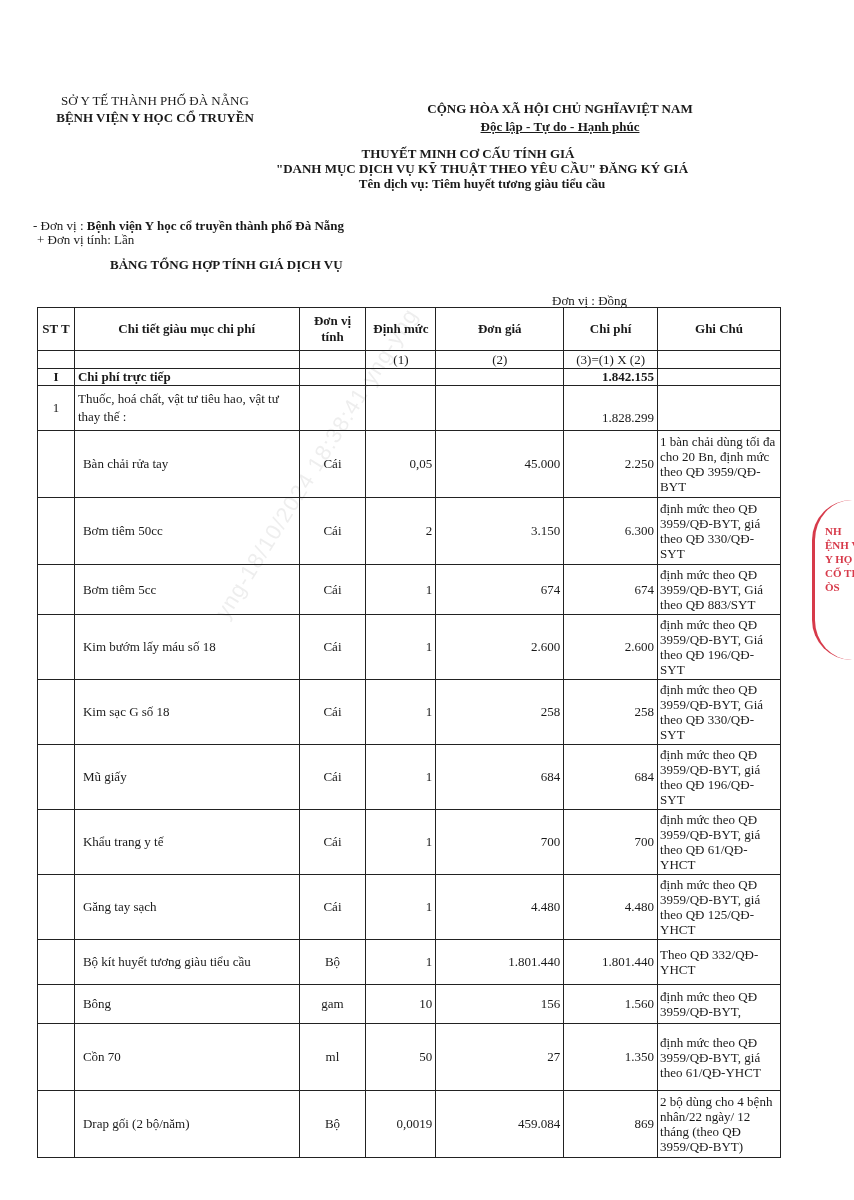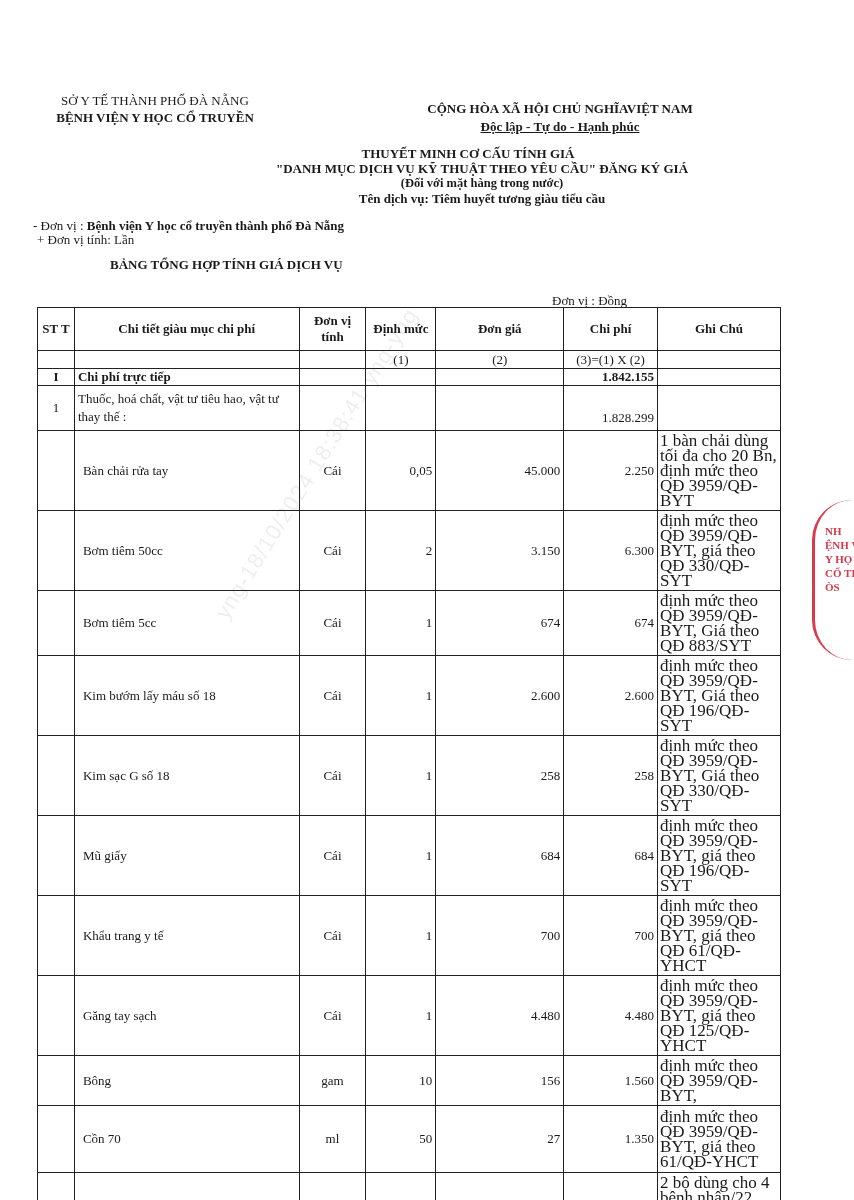--- a/index.html
+++ b/index.html
@@ -34,21 +34,21 @@
   col.c-price { width: 128px; }
   col.c-cost { width: 94px; }
   col.c-note { width: 123px; }
   .num { text-align: right; }
   .ctr { text-align: center; }
   .bold { font-weight: bold; }
   tr.formula td { height: 17px; }
   tr.sec td { height: 16px; }
   tr.grp td { height: 40px; }
   tr.item td { height: 44px; }
-  tr.item td.note { font-size: 17px; line-height: 15px; padding: 2px 2px; }
+  tr.item td.note { font-size: 13px; line-height: 15px; padding: 2px 2px; }
   tr.item td.name { padding-left: 8px; }
   tr.item.tall td { height: 62px; }
   tr.item.short td { height: 34px; }
   tr.item.kit td { height: 40px; }
   tr.grp td.name { line-height: 18px; }
   .grp-cost { vertical-align: bottom !important; padding-bottom: 4px !important; }
   .watermark {
     position: absolute; left: 210px; top: 610px; transform: rotate(-58deg); transform-origin: left top;
     font-family: "Liberation Sans", sans-serif; font-size: 22px; color: rgba(120,120,120,0.13); white-space: nowrap; letter-spacing: 1px;
   }
@@ -68,21 +68,20 @@
 </div>
 
 <div class="hdr-right">
   <div>CỘNG HÒA XÃ HỘI CHỦ NGHĨAVIỆT NAM</div>
   <div class="motto"><span>Độc lập - Tự do - Hạnh phúc</span></div>
 </div>
 
 <div class="titles">
   <div class="t1">THUYẾT MINH CƠ CẤU TÍNH GIÁ</div>
   <div class="t2">"DANH MỤC DỊCH VỤ KỸ THUẬT THEO YÊU CẦU" ĐĂNG KÝ GIÁ</div>
-  <div class="t3">(Đối với mặt hàng trong nước)</div>
   <div class="t4">Tên dịch vụ: Tiêm huyết tương giàu tiểu cầu</div>
 </div>
 
 <div class="meta1">
   <span>- Đơn vị : </span><b>Bệnh viện Y học cổ truyền thành phố Đà Nẵng</b>
 </div>
 <div class="meta2">+ Đơn vị tính: Lần</div>
 
 <div class="table-title">BẢNG TỔNG HỢP TÍNH GIÁ DỊCH VỤ</div>
 <div class="unit-note">Đơn vị : Đồng</div>
@@ -203,20 +202,29 @@
       </tr>
       <tr class="item ">
         <td></td>
         <td class="name">Găng tay sạch</td>
         <td class="ctr">Cái</td>
         <td class="num">1</td>
         <td class="num">4.480</td>
         <td class="num">4.480</td>
         <td class="note">định mức theo QĐ 3959/QĐ-BYT, giá theo QĐ 125/QĐ-YHCT</td>
       </tr>
+      <tr class="item kit">
+        <td></td>
+        <td class="name">Bộ kít huyết tương giàu tiểu cầu</td>
+        <td class="ctr">Bộ</td>
+        <td class="num">1</td>
+        <td class="num">1.801.440</td>
+        <td class="num">1.801.440</td>
+        <td class="note">Theo QĐ 332/QĐ-YHCT</td>
+      </tr>
       <tr class="item short">
         <td></td>
         <td class="name">Bông</td>
         <td class="ctr">gam</td>
         <td class="num">10</td>
         <td class="num">156</td>
         <td class="num">1.560</td>
         <td class="note">định mức theo QĐ 3959/QĐ-BYT,</td>
       </tr>
       <tr class="item tall">

